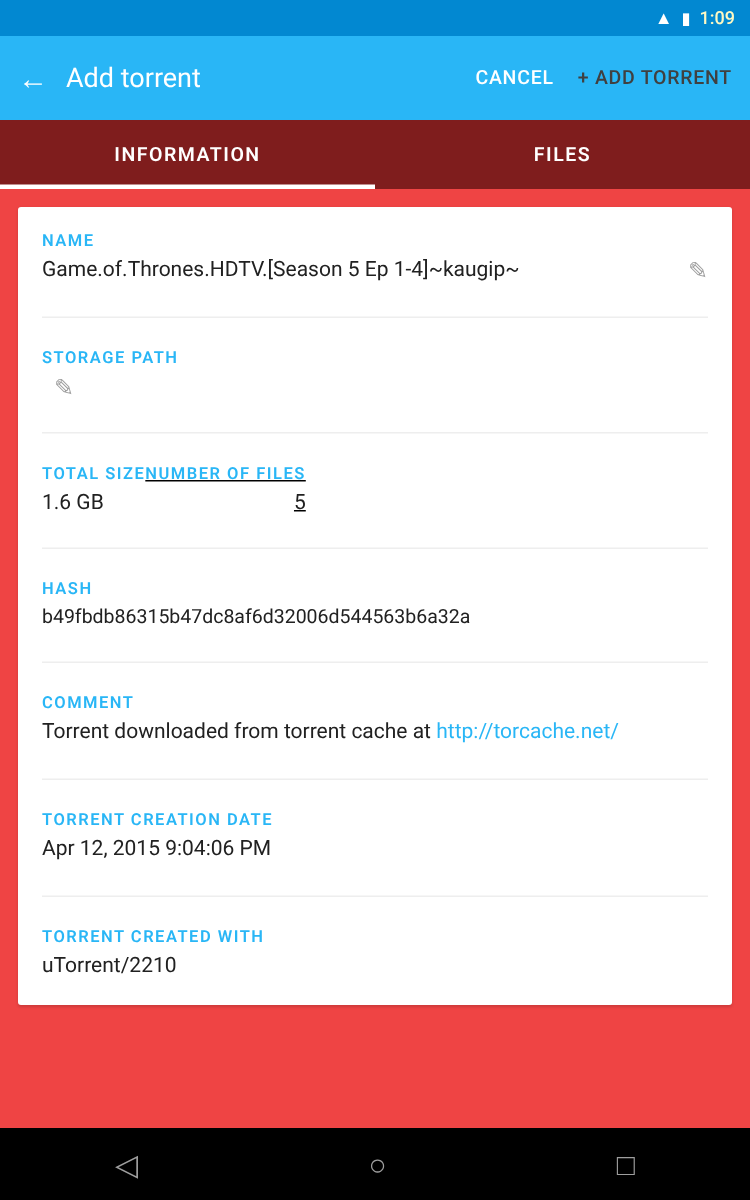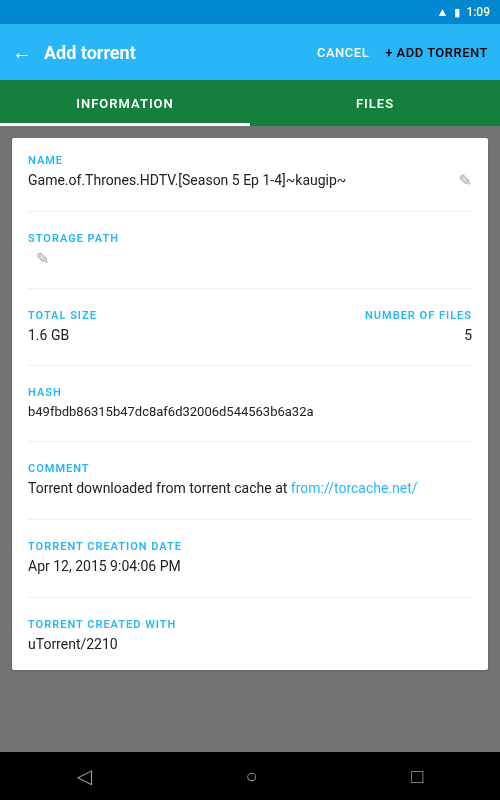--- a/index.html
+++ b/index.html
@@ -59,52 +59,52 @@
     .app-bar-back {
       color: white;
       font-size: 20px;
       margin-right: 12px;
       cursor: pointer;
     }
 
     .app-bar-title {
       color: white;
       font-size: 18px;
-      font-weight: 700;
+      font-weight: 400;
       flex: 1;
     }
 
     .app-bar-actions {
       display: flex;
       align-items: flex-start;
       gap: 16px;
     }
 
     .app-bar-cancel {
       color: white;
       font-size: 13px;
       font-weight: 500;
       cursor: pointer;
       letter-spacing: 0.5px;
     }
 
     .app-bar-add {
-      color: #000000;
+      color: #404040;
       font-size: 13px;
       font-weight: 500;
       cursor: pointer;
       display: flex;
       align-items: center;
       gap: 4px;
       letter-spacing: 0.5px;
     }
 
     
     .tabs {
-      background: #15803d;
+      background: #7f1d1d;
       display: flex;
       flex-shrink: 0;
       text-align: center;
     }
 
     .tab {
       flex: 1;
       height: 46px;
       display: flex;
       align-items: center;
@@ -128,21 +128,21 @@
       right: 0;
       height: 3px;
       background: white;
     }
 
     
     .content {
       flex: 1;
       overflow-y: auto;
       padding: 12px;
-      background: #737373;
+      background: #ef4444;
     }
 
     .card {
       background: white;
       border-radius: 2px;
       padding: 16px;
       box-shadow: 0 1px 2px rgba(0,0,0,0.15);
     }
 
     .field {
@@ -183,20 +183,21 @@
     .field-edit-icon {
       color: #9e9e9e;
       font-size: 16px;
       cursor: pointer;
       margin-left: 8px;
       flex-shrink: 0;
     }
 
     .field-right {
       text-align: right;
+      text-decoration: underline;
     }
 
     .field-value a {
       color: #29b6f6;
       text-decoration: none;
     }
 
     .divider {
       height: 1px;
       background: #eeeeee;
@@ -274,21 +275,21 @@
     <div class="field">
       <div class="field-label">STORAGE PATH</div>
       <div class="field-row">
         <span class="field-edit-icon">✎</span>
       </div>
     </div>
 
     <div class="divider"></div>
 
     <div class="field">
-      <div style="display:flex; justify-content:space-between;">
+      <div style="display:flex; justify-content:flex-start;">
         <div>
           <div class="field-label">TOTAL SIZE</div>
           <div class="field-value">1.6 GB</div>
         </div>
         <div class="field-right">
           <div class="field-label">NUMBER OF FILES</div>
           <div class="field-value">5</div>
         </div>
       </div>
     </div>
@@ -298,21 +299,21 @@
     <div class="field">
       <div class="field-label">HASH</div>
       <div class="field-value" style="word-break:break-all; font-size:13px;">b49fbdb86315b47dc8af6d32006d544563b6a32a</div>
     </div>
 
     <div class="divider"></div>
 
     <div class="field">
       <div class="field-label">COMMENT</div>
       <div class="field-value">
-        <span>Torrent downloaded from torrent cache at </span><a href="#">from://torcache.net/</a>
+        <span>Torrent downloaded from torrent cache at </span><a href="#">http://torcache.net/</a>
       </div>
     </div>
 
     <div class="divider"></div>
 
     <div class="field">
       <div class="field-label">TORRENT CREATION DATE</div>
       <div class="field-value">Apr 12, 2015 9:04:06 PM</div>
     </div>
 

